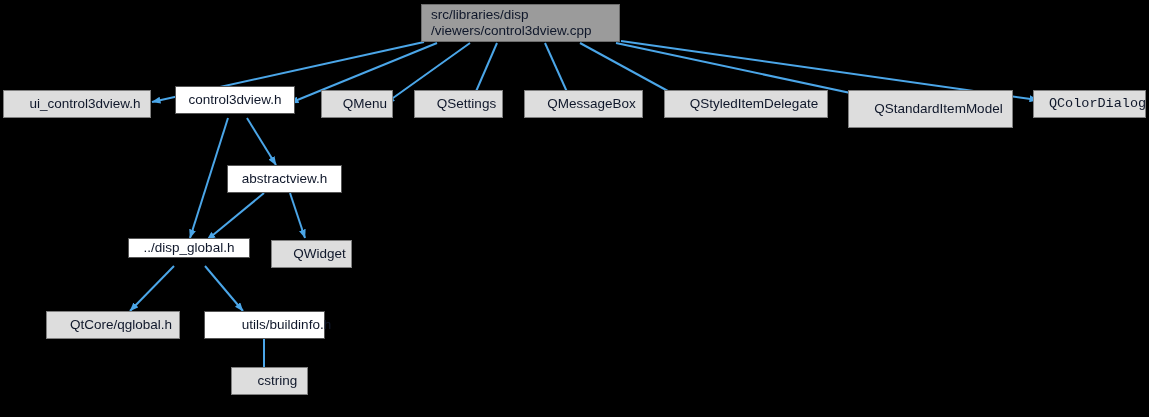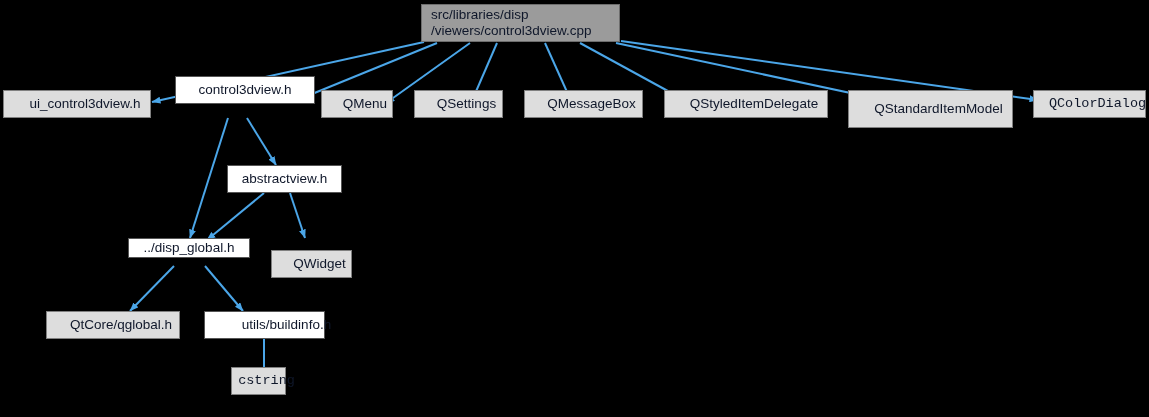--- a/index.html
+++ b/index.html
@@ -82,28 +82,28 @@
         <path d="M 174,266 L 130,311" marker-end="url(#arrowhead)"></path>
         <path d="M 205,266 L 243,311" marker-end="url(#arrowhead)"></path>
         <path d="M 264,339 L 264,385" marker-end="url(#arrowhead)"></path>
       </g>
   </svg>
 
   <div id="node-layer">
       <div class="node root" style="left: 421px; top: 4px; width: 199px; height: 38px;">src/libraries/disp
 /viewers/control3dview.cpp</div>
       <div class="node gray" style="left: 3px; top: 90px; width: 148px; height: 28px;">ui_control3dview.h</div>
-      <div class="node white" style="left: 175px; top: 76px; width: 140px; height: 28px;">control3dview.h</div>
+      <div class="node white" style="left: 175px; top: 86px; width: 120px; height: 28px;">control3dview.h</div>
       <div class="node gray" style="left: 321px; top: 90px; width: 72px; height: 28px;">QMenu</div>
       <div class="node gray" style="left: 414px; top: 90px; width: 89px; height: 28px;">QSettings</div>
       <div class="node gray" style="left: 524px; top: 90px; width: 119px; height: 28px;">QMessageBox</div>
       <div class="node gray" style="left: 664px; top: 90px; width: 164px; height: 28px;">QStyledItemDelegate</div>
       <div class="node gray" style="left: 848px; top: 90px; width: 165px; height: 38px;">QStandardItemModel</div>
       <div class="node gray" style="left: 1033px; top: 90px; width: 113px; height: 28px; font-family: Liberation Mono, monospace;">QColorDialog</div>
       <div class="node white" style="left: 227px; top: 165px; width: 115px; height: 28px;">abstractview.h</div>
       <div class="node white" style="left: 128px; top: 238px; width: 122px; height: 20px;">../disp_global.h</div>
-      <div class="node gray" style="left: 271px; top: 250px; width: 81px; height: 28px;">QWidget</div>
+      <div class="node gray" style="left: 271px; top: 240px; width: 81px; height: 28px;">QWidget</div>
       <div class="node gray" style="left: 46px; top: 311px; width: 134px; height: 28px;">QtCore/qglobal.h</div>
       <div class="node white" style="left: 204px; top: 311px; width: 121px; height: 28px; padding-left: 44px;">utils/buildinfo.h</div>
-      <div class="node gray" style="left: 231px; top: 367px; width: 55px; height: 28px; font-family: Liberation Mono, monospace;">cstring</div>
+      <div class="node gray" style="left: 231px; top: 367px; width: 77px; height: 28px;">cstring</div>
     </div>
 
 </div>
 
 </body></html>

